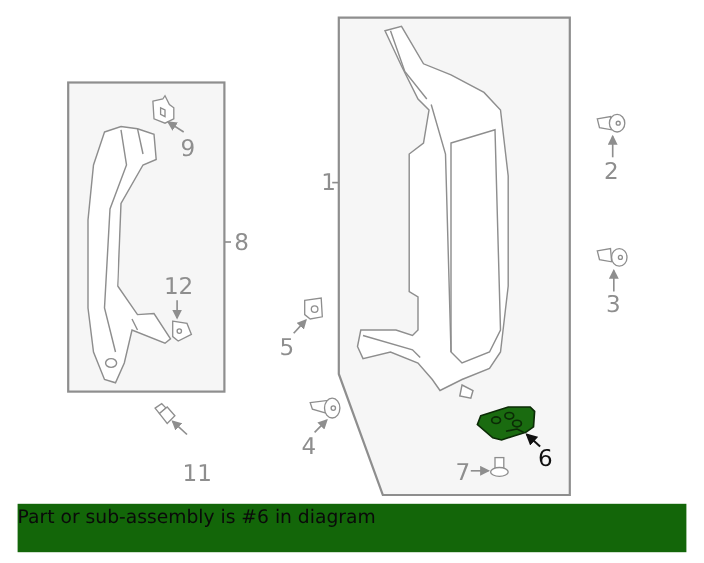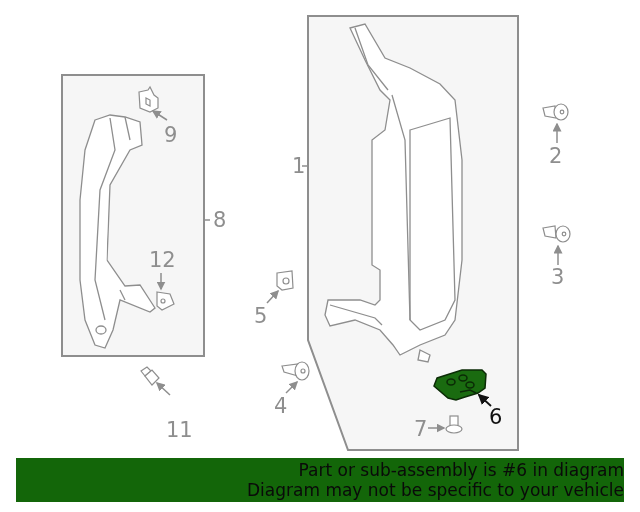--- a/index.html
+++ b/index.html
@@ -1,20 +1,20 @@
 <!DOCTYPE html>
 <html><head>
 <meta charset="utf-8">
 <style>
   html,body{margin:0;padding:0;background:#ffffff;}
   body{width:640px;height:512px;position:relative;overflow:hidden;font-family:"DejaVu Sans",sans-serif;}
   #diagram{position:absolute;left:0;top:0;width:640px;height:512px;}
   .lbl{position:absolute;font-size:21px;color:#8e8e8e;line-height:1;}
   .lbl.active{color:#111111;}
-  #banner{position:absolute;left:16px;top:458px;width:608px;height:44px;background:#136609;color:#0a0a0a;text-align:right;font-size:17px;line-height:20px;padding-top:2px;box-sizing:border-box;}
+  #banner{position:absolute;left:16px;top:458px;width:608px;height:44px;background:#136609;color:#0a0a0a;text-align:left;font-size:17px;line-height:20px;padding-top:2px;box-sizing:border-box;}
   #banner div{white-space:nowrap;}
 </style>
 </head>
 <body>
 
 <div id="diagram">
   <svg width="640" height="512" viewBox="0 0 640 512" xmlns="http://www.w3.org/2000/svg">
     <defs>
       <marker id="arr" markerWidth="6" markerHeight="6" refX="5" refY="3" orient="auto">
         <path d="M0,0 L6,3 L0,6 z" fill="#8e8e8e"></path>
@@ -119,14 +119,13 @@
   <span class="lbl active" style="left:489px;top:407px;">6</span>
   <span class="lbl" style="left:414px;top:419px;">7</span>
   <span class="lbl" style="left:213px;top:210px;">8</span>
   <span class="lbl" style="left:164px;top:125px;">9</span>
   <span class="lbl" style="left:149px;top:250px;">12</span>
   <span class="lbl" style="left:166px;top:420px;">11</span>
 </div>
 
 <div id="banner">
   <div>Part or sub-assembly is #6 in diagram</div>
-  <div>Diagram may not be specific to your vehicle</div>
 </div>
 
 </body></html>

